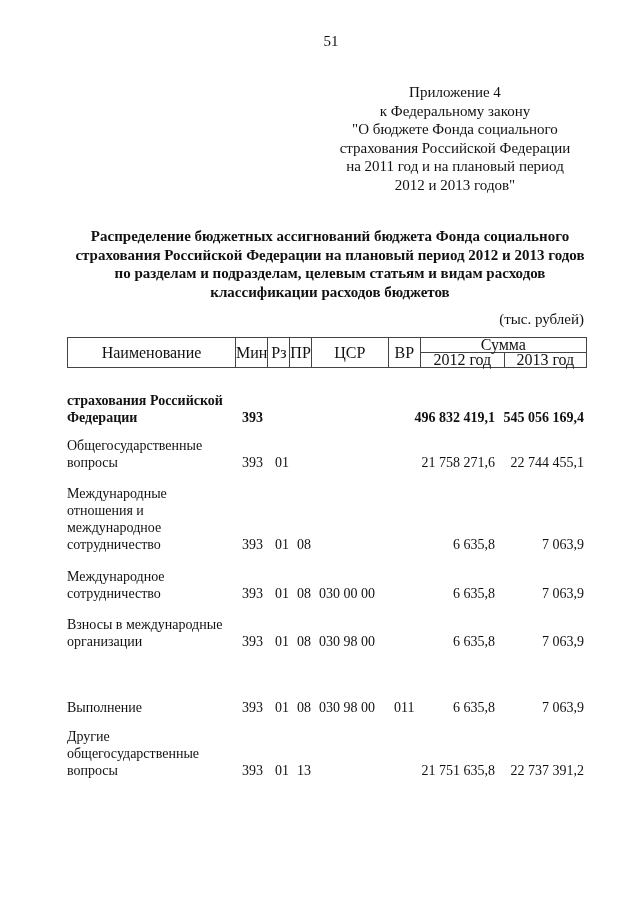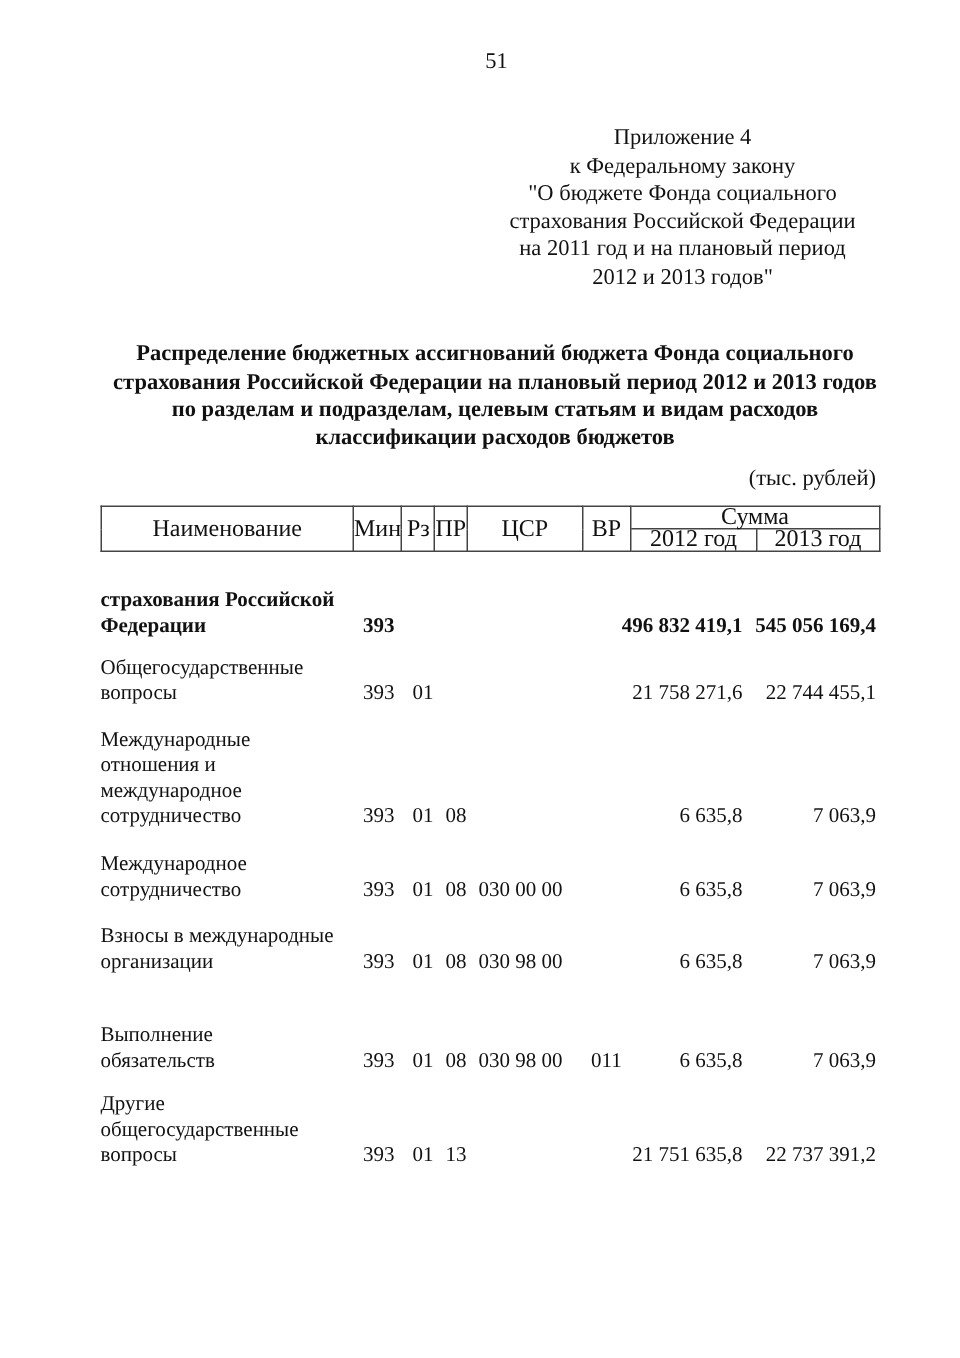--- a/index.html
+++ b/index.html
@@ -163,21 +163,20 @@
       <span class="cell rz">01</span>
       <span class="cell pr">08</span>
       <span class="cell csr">030 98 00</span>
       <span class="cell vr"></span>
       <span class="cell y1">6 635,8</span>
       <span class="cell y2">7 063,9</span>
     </div>
     <div class="row" style="top: 665px; height: 51px;">
       <div class="name">
         <div>Выполнение</div>
-        <div>обязательств</div>
       </div>
       <span class="cell min">393</span>
       <span class="cell rz">01</span>
       <span class="cell pr">08</span>
       <span class="cell csr">030 98 00</span>
       <span class="cell vr">011</span>
       <span class="cell y1">6 635,8</span>
       <span class="cell y2">7 063,9</span>
     </div>
     <div class="row" style="top: 728px; height: 51px;">

